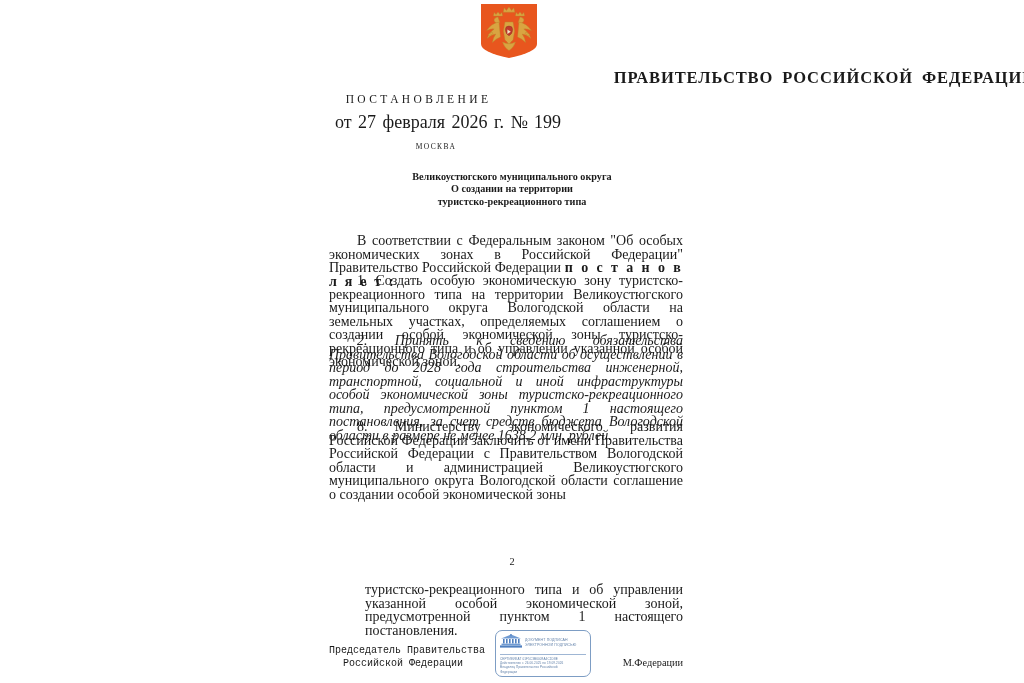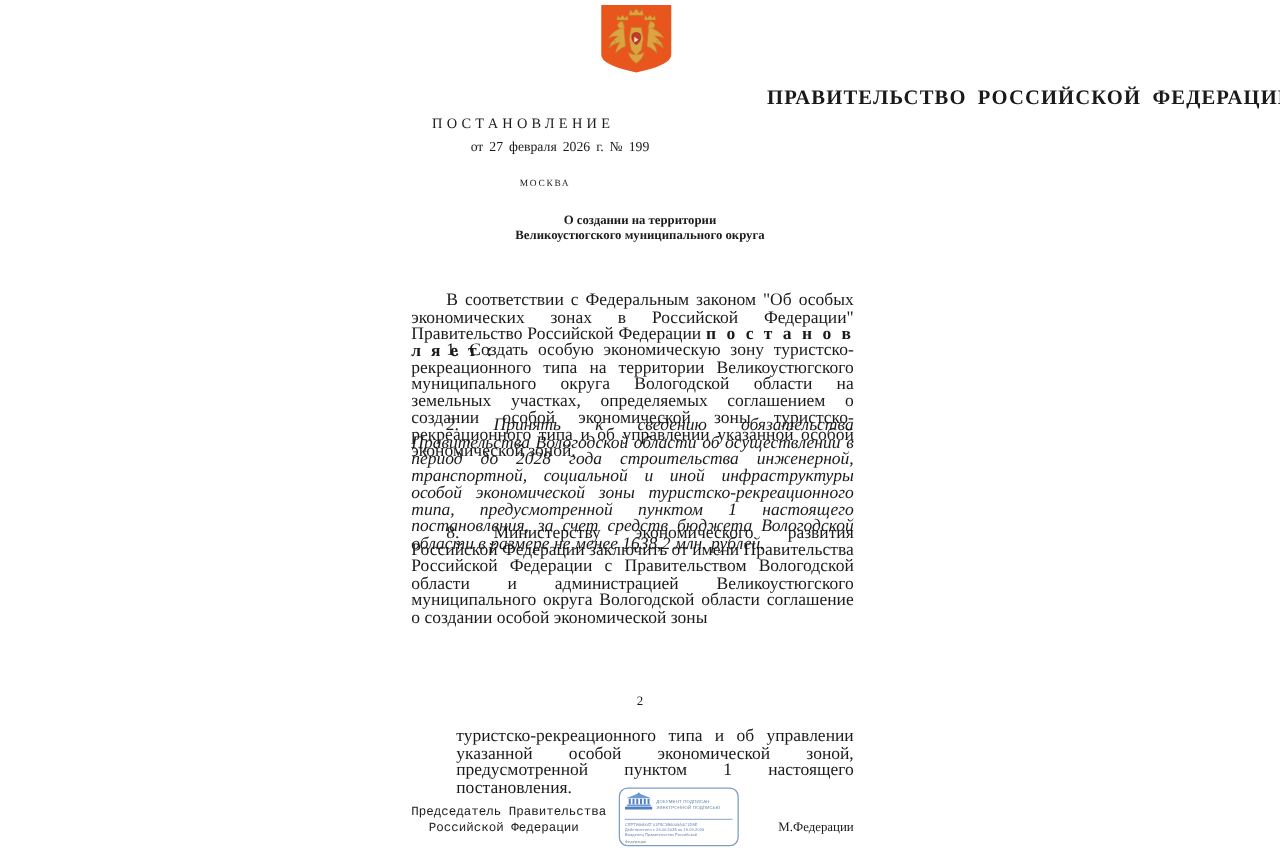--- a/index.html
+++ b/index.html
@@ -56,21 +56,21 @@
     font-size: 11.5px;
     letter-spacing: 3.4px;
     word-spacing: 2px;
   }
   .doc-date {
     position: absolute;
     left: 0;
     top: 112px;
     width: 896px;
     text-align: center;
-    font-size: 11px;
+    font-size: 18px;
     word-spacing: 2px;
   }
   .doc-city {
     position: absolute;
     left: 0;
     top: 142px;
     width: 872px;
     text-align: center;
     font-size: 7.5px;
     letter-spacing: 1.4px;
@@ -226,22 +226,23 @@
       <path d="M29.4 27.4 l3.4 2.4-3.4 2.2z" fill="#F2E2C2"></path>
     </svg>
   </div>
 
   <div class="org-title">ПРАВИТЕЛЬСТВО РОССИЙСКОЙ ФЕДЕРАЦИИ</div>
   <div class="doc-kind">ПОСТАНОВЛЕНИЕ</div>
   <div class="doc-date">от 27 февраля 2026 г. № 199</div>
   <div class="doc-city">МОСКВА</div>
 
   <div class="subject">
+    <div>Великоустюгского муниципального округа</div>
     <div>О создании на территории</div>
-    <div>Великоустюгского муниципального округа</div>
+    <div>туристско-рекреационного типа</div>
   </div>
 
   <div class="body-col" id="intro-block">
     <p><span>В соответствии с Федеральным законом "Об особых экономических зонах в Российской Федерации" Правительство Российской Федерации </span><span class="resolve-word">п о с т а н о в л я е т :</span></p>
   </div>
 
   <div class="body-col" id="item-1-block">
     <p>1. Создать особую экономическую зону туристско-рекреационного типа на территории Великоустюгского муниципального округа Вологодской области на земельных участках, определяемых соглашением о создании особой экономической зоны туристско-рекреационного типа и об управлении указанной особой экономической зоной.</p>
   </div>
 

